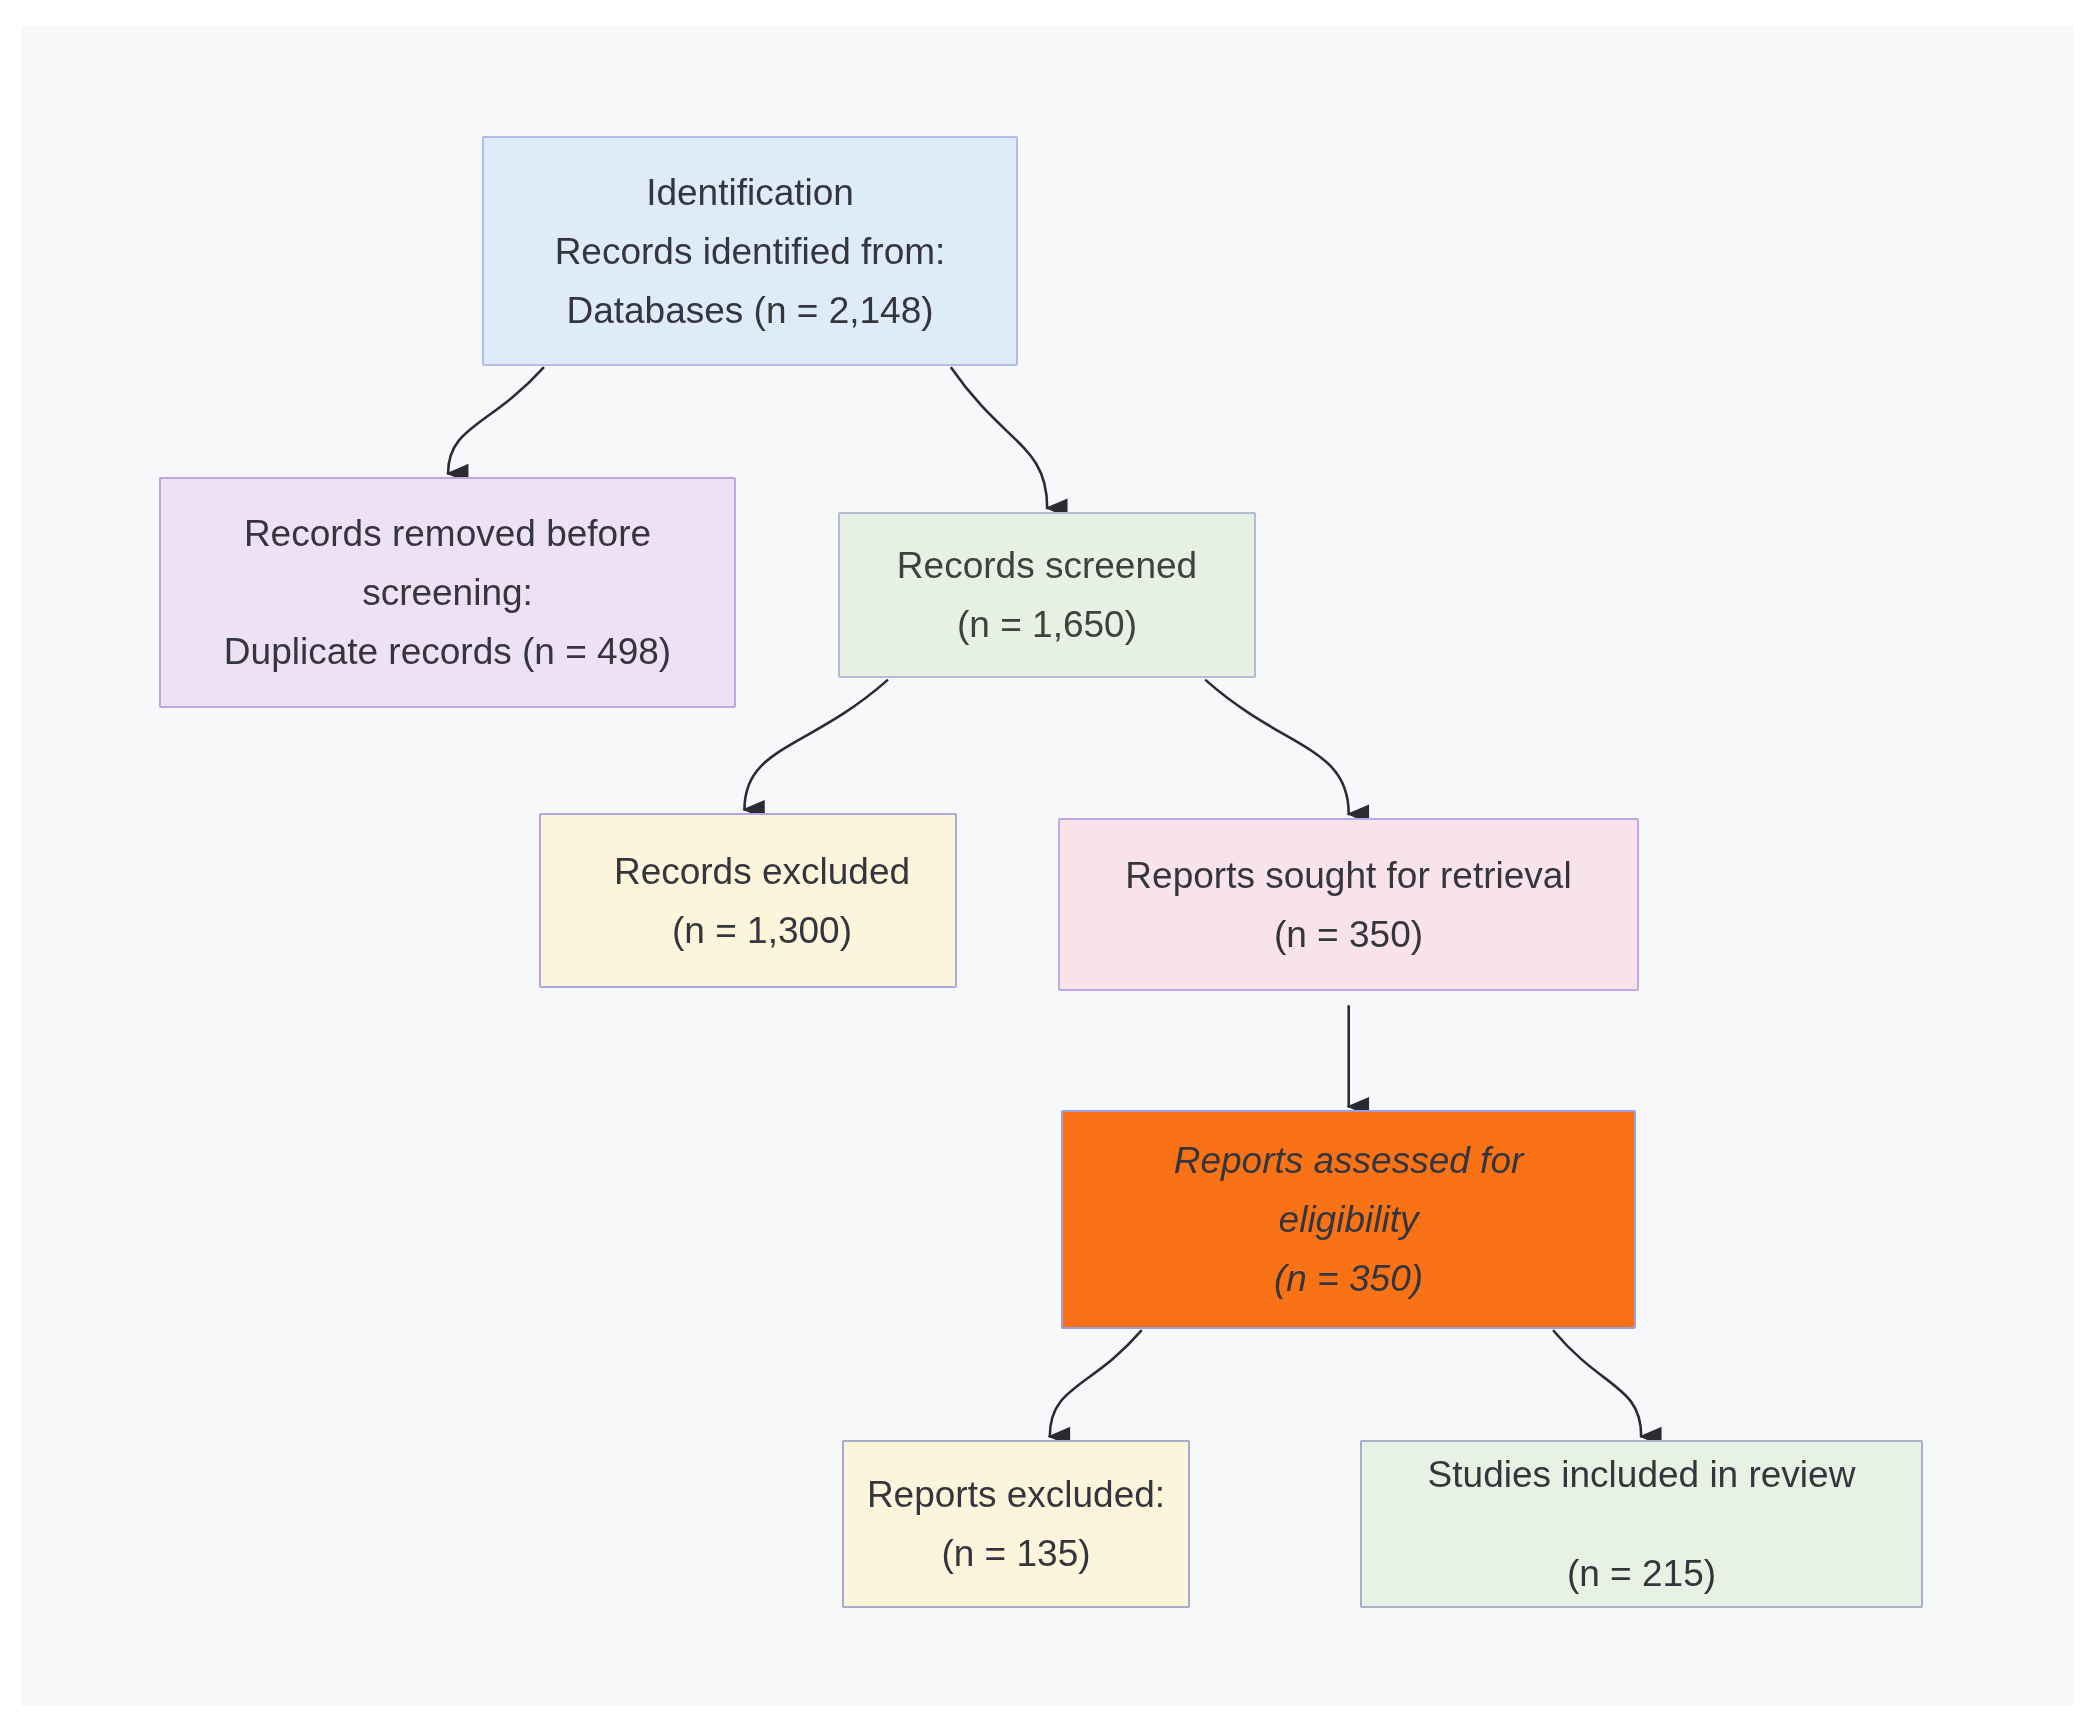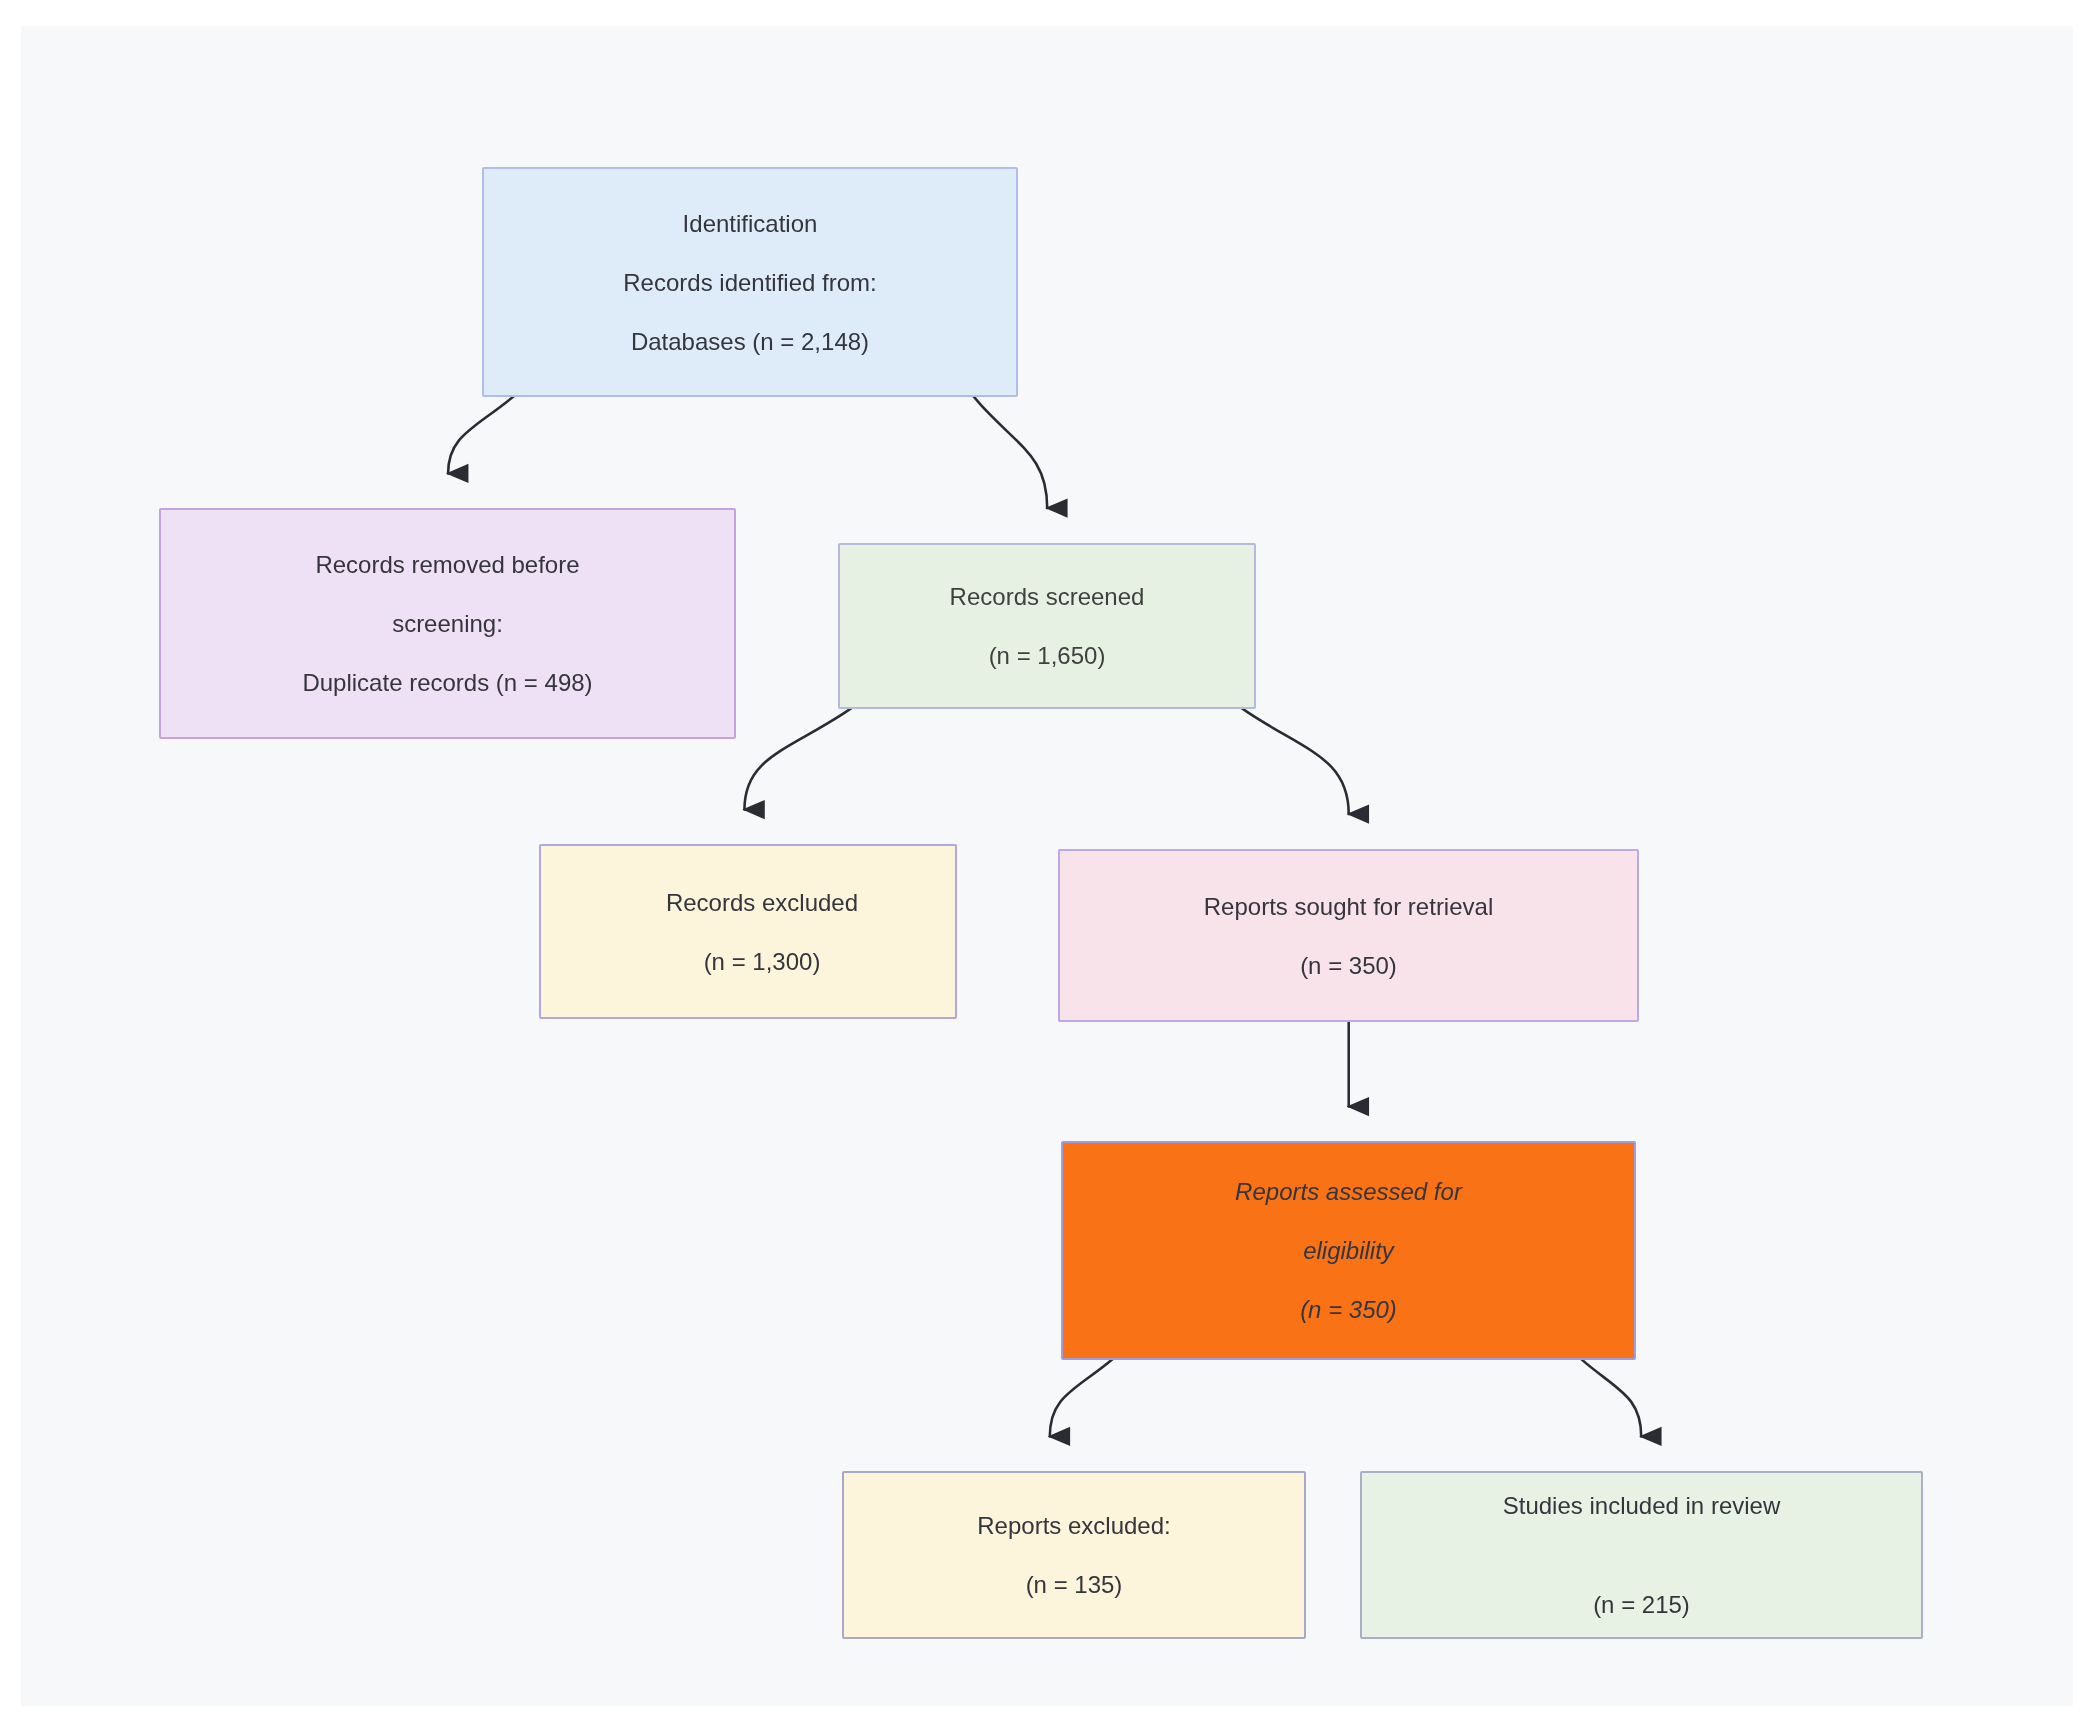--- a/index.html
+++ b/index.html
@@ -36,36 +36,35 @@
     position: absolute;
     box-sizing: border-box;
     border: 2.6px solid #b0b0d0;
     border-radius: 1.9px;
     display: flex;
     flex-direction: column;
     align-items: center;
     justify-content: center;
     text-align: center;
     color: #35353d;
-    font-size: 24px;
+    font-size: 37px;
     z-index: 2;
-    margin-top: 31px;
   }
   .box .line {
     line-height: 59px;
     white-space: nowrap;
   }
   
   #box-identification   { left: 482px;  top: 136px;  width: 536px; height: 230px; }
   #box-records-removed  { left: 159px;  top: 477px;  width: 577px; height: 231px; }
   #box-records-screened { left: 838px; top: 512px;  width: 418px; height: 166px; }
   #box-records-excluded { left: 539px;  top: 813px; width: 418px; height: 175px; padding-left: 28px; }
   #box-reports-sought   { left: 1058px; top: 818px; width: 581px; height: 173px; }
   #box-reports-assessed { left: 1061px; top: 1110px; width: 575px; height: 219px; }
-  #box-reports-excluded { left: 842px; top: 1440px; width: 464px; height: 168px; }
+  #box-reports-excluded { left: 842px; top: 1440px; width: 348px; height: 168px; }
   #box-studies-included { left: 1360px; top: 1440px; width: 563px; height: 168px; }
 </style>
 </head>
 <body>
 
 <div id="canvas" style="background: rgb(255, 255, 255);">
   <div id="panel" style="background: rgb(247, 248, 250);"></div>
 
   <svg id="arrows" viewBox="0 0 3262 2695" xmlns="http://www.w3.org/2000/svg" style="color: rgb(43, 43, 51);">
     <defs>

